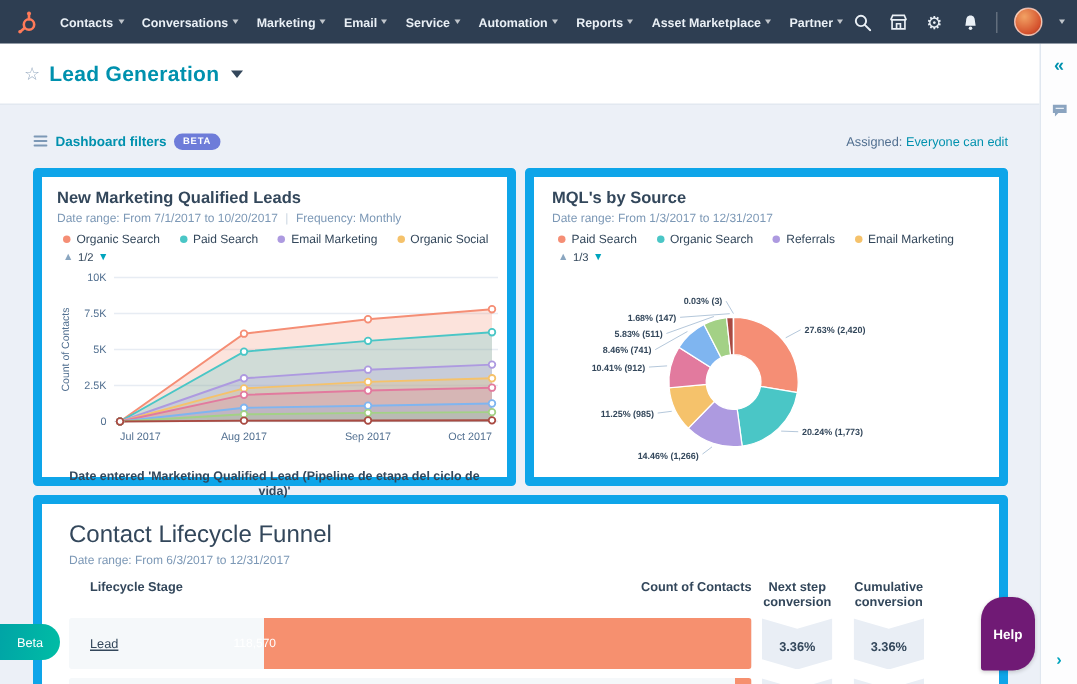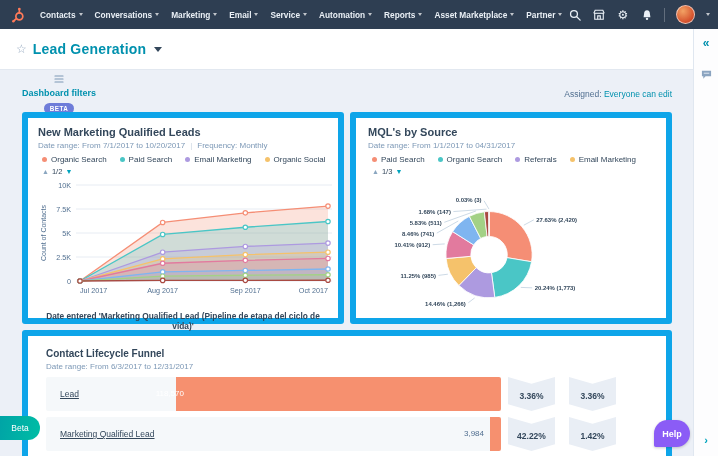--- a/index.html
+++ b/index.html
@@ -31,21 +31,21 @@
 
   
   .rail{position:absolute;top:29px;right:0;width:24px;height:427px;background:#fdfdfe;border-left:1px solid #e0e7f0;z-index:20;display:flex;flex-direction:column;align-items:center;}
   .rail-collapse{color:#0091ae;font-size:12px;font-weight:bold;margin-top:7px;cursor:pointer;}
   .rail-comment{margin-top:16px;cursor:pointer;}
   .rail-expand{position:absolute;bottom:10px;left:0;right:0;text-align:center;color:#00a4bd;font-size:11px;font-weight:bold;cursor:pointer;}
 
   
   .content{position:absolute;top:70px;left:0;width:694px;height:386px;box-sizing:border-box;padding:16px 22px 0 22px;}
   .filters-row{display:flex;align-items:center;margin-bottom:10px;height:16px;}
-  .filters-left{display:flex;align-items:center;gap:5px;cursor:pointer;flex-direction:column;}
+  .filters-left{display:flex;align-items:center;gap:5px;cursor:pointer;}
   .filters-label{color:#0091ae;font-size:9px;font-weight:bold;}
   .beta-badge{background:#6e7cd9;color:#fff;font-size:6.3px;font-weight:bold;letter-spacing:.5px;padding:2px 6px;border-radius:8px;}
   .assigned{margin-left:auto;font-size:8.5px;}
   .assigned-label{color:#516f90;}
   .assigned-link{color:#0091ae;cursor:pointer;}
 
   .cards-row{display:flex;gap:6px;}
   .card{background:#fff;border:6px solid #0ea5e9;border-radius:3px;box-sizing:border-box;}
   .card-trend{width:322px;height:212px;padding:8px 10px;}
   .card-pie{flex:1;height:212px;padding:8px 12px;}
@@ -58,39 +58,39 @@
   .pager{display:flex;align-items:center;gap:3px;margin-top:3px;margin-left:4px;font-size:7.5px;color:#33475b;text-align:center;}
   .pg-up{color:#8aa6c0;font-size:7px;cursor:pointer;}
   .pg-down{color:#00a4bd;font-size:7px;cursor:pointer;}
 
   .chart-wrap{margin-top:1px;}
   svg text{font-family:"Liberation Sans",sans-serif;}
   .x-caption{width:282px;margin:0 auto;text-align:center;font-size:8.3px;font-weight:bold;color:#33475b;line-height:1.25;}
 
   
   .card-funnel{margin-top:6px;height:160px;padding:12px 50px 0 18px;overflow:hidden;}
-  .f-title{color:#33475b;font-size:10px;font-weight:bold;}
+  .f-title{color:#33475b;font-size:16px;font-weight:normal;}
   .f-sub{color:#7c98b6;font-size:8px;margin-top:3px;}
   .f-head{display:flex;align-items:flex-start;margin-top:8px;}
   .f-head .c0{width:163px;padding-left:14px;box-sizing:border-box;color:#33475b;font-size:8.5px;font-weight:bold;}
   .f-head .c1{flex:1;text-align:right;color:#33475b;font-size:8.5px;font-weight:bold;}
   .f-head .c2{width:47px;margin-left:7px;text-align:center;color:#33475b;font-size:8.5px;font-weight:bold;line-height:1.2;}
   .f-head .c3{width:47px;margin-left:14px;text-align:center;color:#33475b;font-size:8.5px;font-weight:bold;line-height:1.2;}
   .f-row{display:flex;margin-top:6px;height:34px;}
   .f-main{flex:1;position:relative;background:#f5f8fa;border-radius:2px;overflow:hidden;}
   .f-stage{position:absolute;left:14px;top:0;line-height:34px;font-size:8.5px;color:#33475b;text-decoration:underline;}
   .f-bar{position:absolute;right:0;top:0;height:34px;background:#f6906f;}
   .f-val-in{position:absolute;top:0;line-height:34px;font-size:8px;color:#fff;}
   .f-val-out{position:absolute;top:0;line-height:34px;font-size:8px;color:#516f90;}
   .conv{width:47px;height:34px;margin-left:7px;background:#e9eef5;clip-path:polygon(0 0,50% 20%,100% 0,100% 80%,50% 100%,0 80%);display:flex;align-items:center;justify-content:center;padding-top:4px;box-sizing:border-box;font-size:8.5px;font-weight:bold;color:#33475b;}
   .conv.second{margin-left:14px;}
 
   
   .beta-pill{position:absolute;left:0;bottom:16px;width:40px;height:24px;background:linear-gradient(100deg,#00a4a6,#00bda5);border-radius:0 12px 12px 0;color:#fff;font-size:8.5px;display:flex;align-items:center;justify-content:center;z-index:40;cursor:pointer;}
-  .help-btn{position:absolute;right:28px;bottom:9px;width:36px;height:27px;background:#8b5cf6;border-radius:15px 15px 15px 2px;color:#fff;font-size:9px;font-weight:bold;display:flex;align-items:center;justify-content:center;z-index:40;cursor:pointer;box-shadow:0 1px 3px rgba(0,0,0,.2);}
+  .help-btn{position:absolute;right:28px;bottom:9px;width:36px;height:49px;background:#701a75;border-radius:15px 15px 15px 2px;color:#fff;font-size:9px;font-weight:bold;display:flex;align-items:center;justify-content:center;z-index:40;cursor:pointer;box-shadow:0 1px 3px rgba(0,0,0,.2);}
 </style>
 </head>
 <body>
 
 <div id="app">
 
   <div class="topnav">
     <svg class="logo" viewBox="0 0 24 24">
       <g stroke="#ff7a59" stroke-width="2.6" fill="none" stroke-linecap="round">
         <circle cx="14" cy="14" r="5.2"></circle>
@@ -297,21 +297,21 @@
               <text x="124.66666666666667" y="116" text-anchor="middle" font-size="7.2" fill="#516f90">Aug 2017</text>
               <text x="207.33333333333334" y="116" text-anchor="middle" font-size="7.2" fill="#516f90">Sep 2017</text>
               <text x="290" y="116" text-anchor="end" font-size="7.2" fill="#516f90">Oct 2017</text>
             </svg></div>
         <div class="x-caption">Date entered 'Marketing Qualified Lead (Pipeline de etapa del ciclo de vida)'</div>
       </div>
 
       <div class="card card-pie">
         <div class="card-title">MQL's by Source</div>
         <div class="card-sub">
-          <span>Date range: From 1/1/2017 to 04/31/2017</span>
+          <span>Date range: From 1/3/2017 to 12/31/2017</span>
         </div>
         <div class="legend" id="legend-pie">
             <div class="legend-item">
               <span class="legend-dot" style="background: rgb(245, 142, 117);"></span>
               <span>Paid Search</span>
             </div>
             <div class="legend-item">
               <span class="legend-dot" style="background: rgb(74, 198, 198);"></span>
               <span>Organic Search</span>
             </div>
@@ -357,20 +357,26 @@
               <path d="M145.86930988319583,26.000164230130785 A52,52 0 0 1 145.96732743855242,26.000010264388244 L145.98617699323373,56.00000434262579 A22,22 0 0 0 145.94470802750592,56.000069481978414 Z" fill="#516f90" stroke="#fff" stroke-width="1"></path>
               <polyline points="145.9136062375543,23.000067853516306 140,13" fill="none" stroke="#a8bed4" stroke-width="0.7"></polyline>
               <text x="137" y="15" text-anchor="end" font-size="7.2" font-weight="bold" fill="#33475b">0.03% (3)</text>
             </svg></div>
       </div>
     </div>
 
     <div class="card card-funnel">
       <div class="f-title">Contact Lifecycle Funnel</div>
       <div class="f-sub">Date range: From 6/3/2017 to 12/31/2017</div>
+      <div class="f-head">
+        <div class="c0">Lifecycle Stage</div>
+        <div class="c1">Count of Contacts</div>
+        <div class="c2">Next step conversion</div>
+        <div class="c3">Cumulative conversion</div>
+      </div>
       <div id="funnel-rows">
           <div class="f-row">
             <div class="f-main">
               <span class="f-stage">Lead</span>
               <div class="f-bar" style="width: 325px; background: rgb(246, 144, 111);"></div>
               <span class="f-val-in" style="right: 317px;">118,570</span>
             </div>
             <div class="conv">3.36%</div>
             <div class="conv second">3.36%</div>
           </div>

